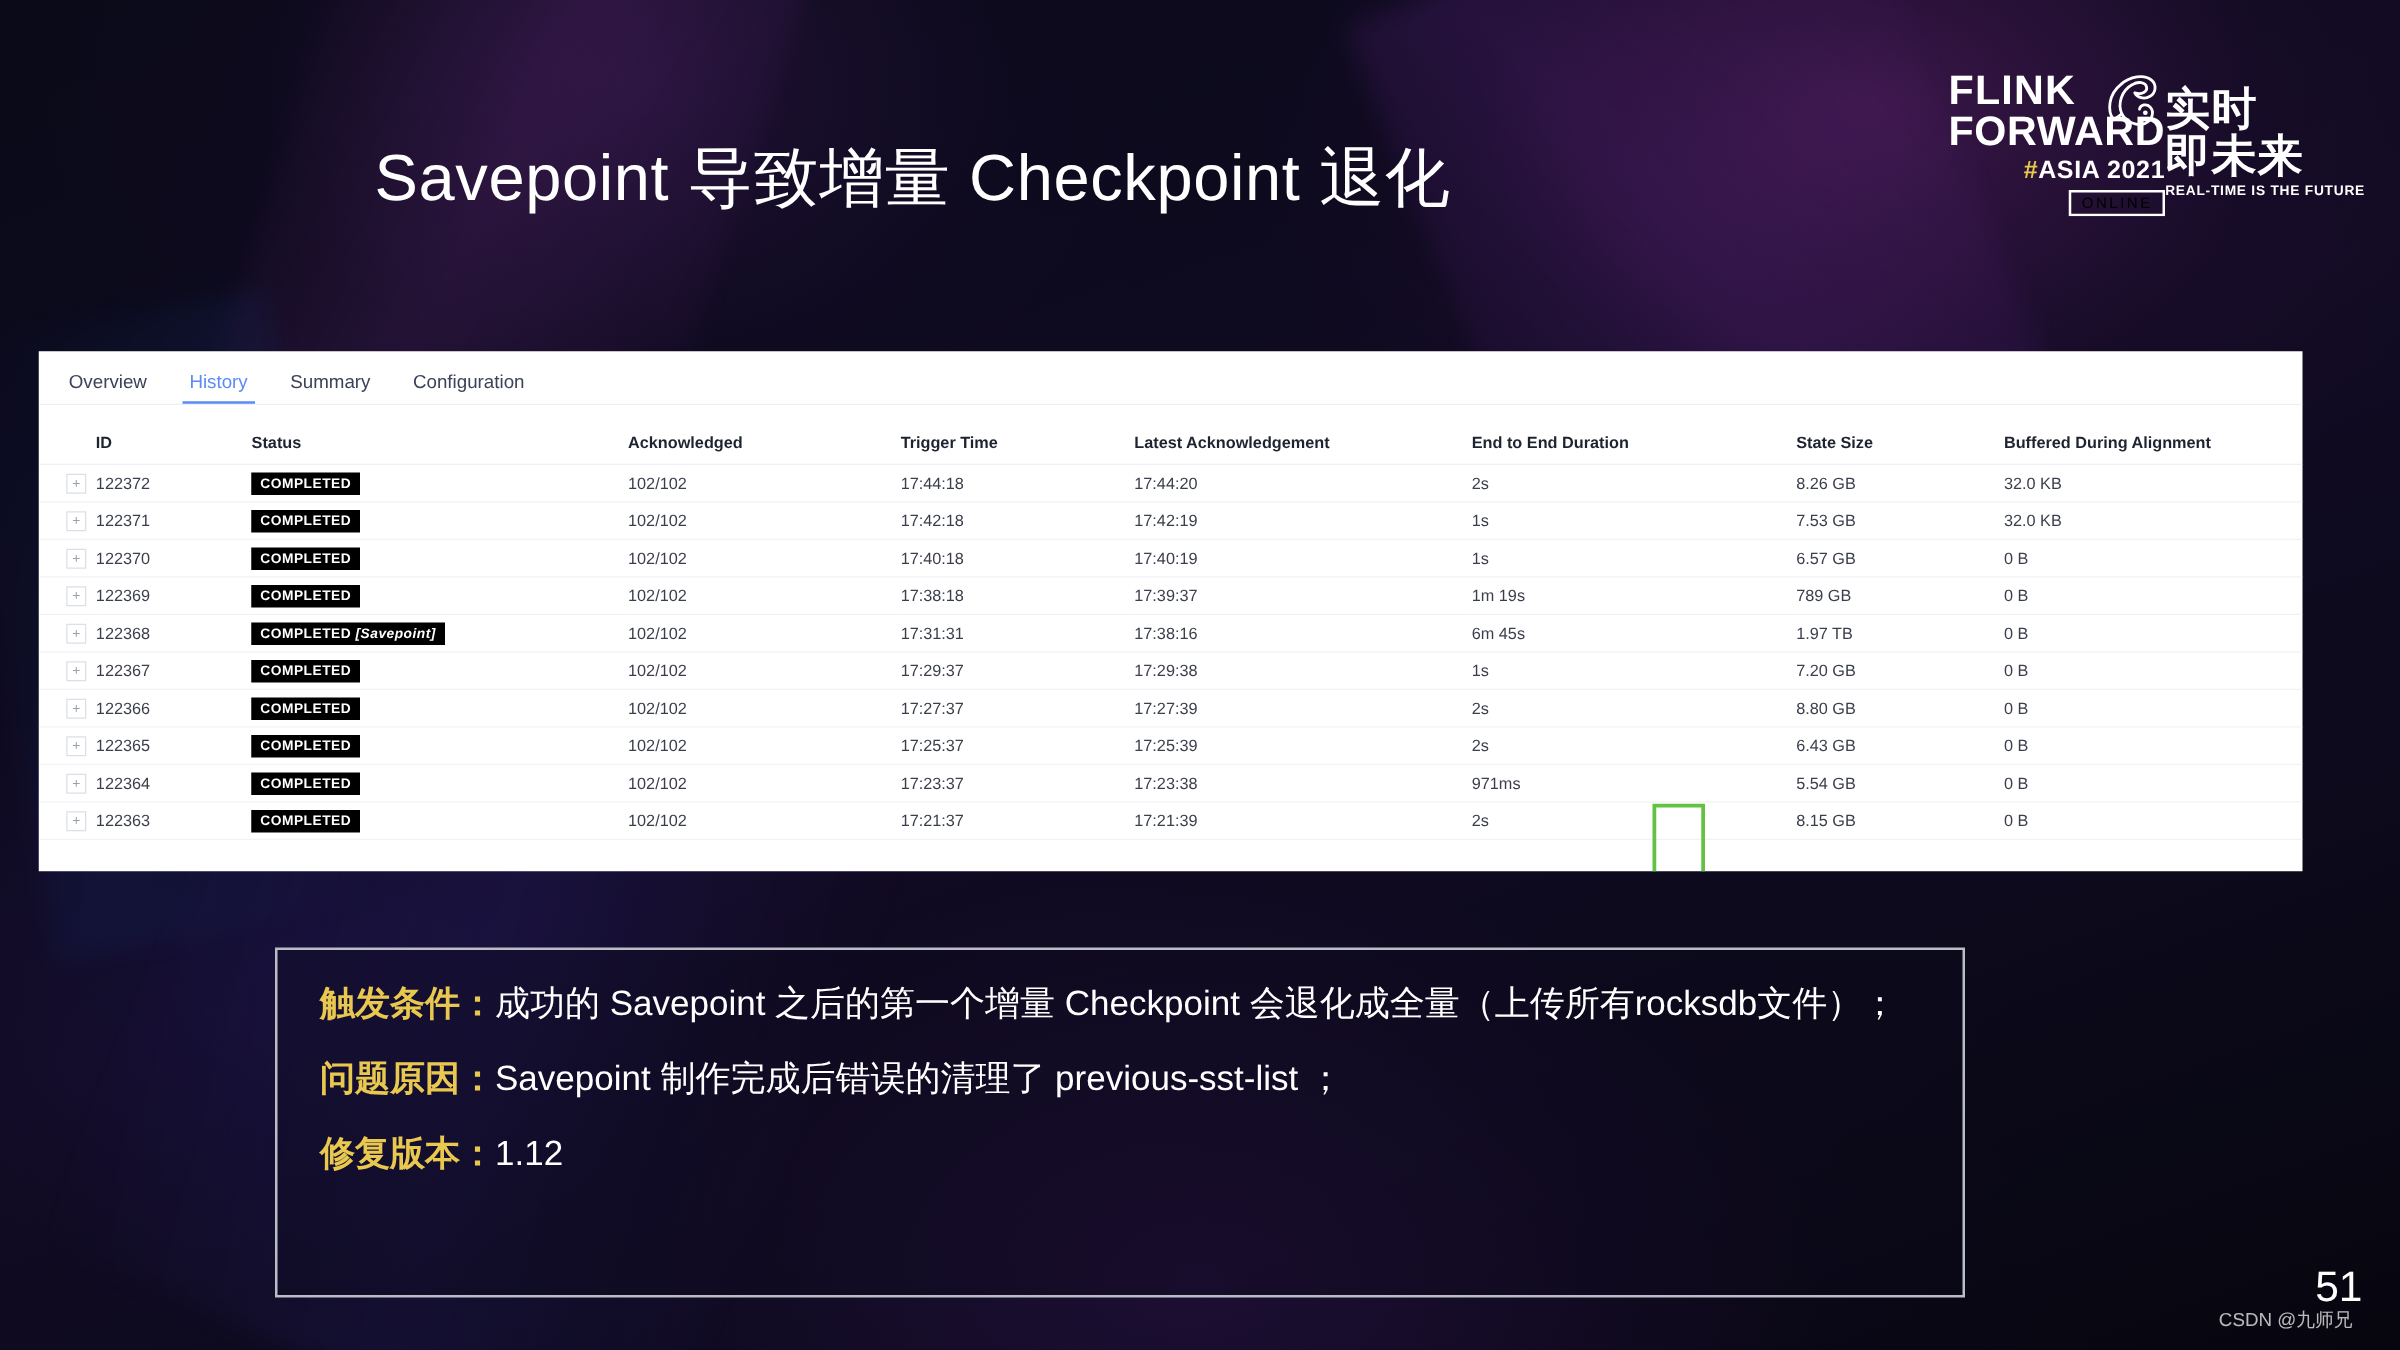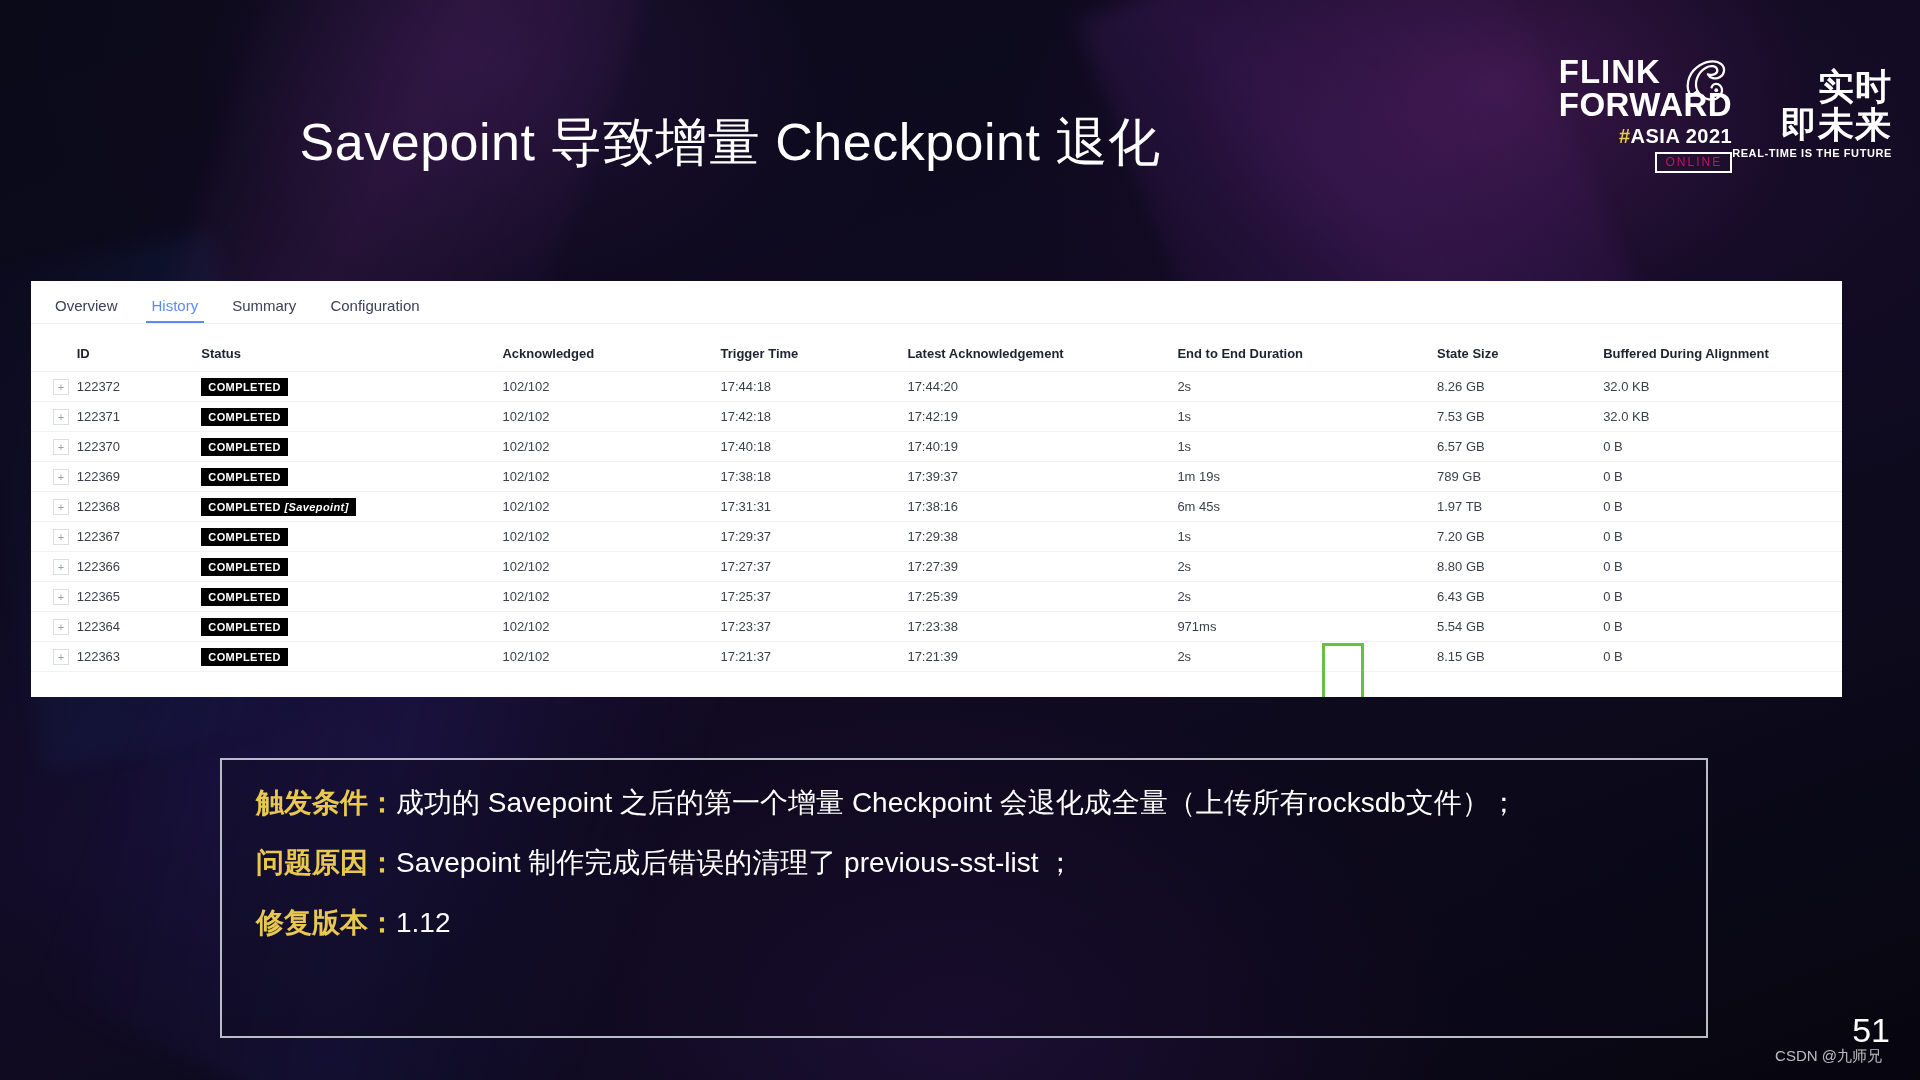--- a/index.html
+++ b/index.html
@@ -55,28 +55,28 @@
   .logo-block {
     position: absolute; top: 55px; right: 28px;
     display: flex; align-items: center; 
   }
   .ff-logo { position: relative; color:#fff; }
   .ff-line1 { font-size: 33px; font-weight: 700; letter-spacing: 1px; line-height: 1; }
   .ff-line2 { font-size: 33px; font-weight: 700; letter-spacing: .5px; line-height: 1.05; }
   .ff-sub   { font-size: 20px; font-weight: 600; text-align: right; margin-top: 2px; letter-spacing:.5px;}
   .ff-sub .hash { color: #e8c84e; }
   .ff-online {
-    display:inline-block; border:2px solid #fff; color:#be185d;
+    display:inline-block; border:2px solid #fff; color:#000000;
     font-size: 12px; letter-spacing: 2px; padding: 1px 8px 2px;
     margin-top: 4px; float: right;
   }
   .squirrel {
     position:absolute; top:-8px; right:-6px; width:66px; height:62px;
   }
-  .cn-logo { color:#fff; line-height: 1; text-align:right; }
+  .cn-logo { color:#fff; line-height: 1; text-align:left; }
   .cn-l1 { font-size: 36px; font-weight: 700; letter-spacing: 1px; }
   .cn-l2 { font-size: 36px; font-weight: 700; letter-spacing: 1px; margin-top: 2px;}
   .cn-tag { font-size: 11px; font-weight: 700; letter-spacing: .6px; margin-top: 5px; }
 
   
   .panel {
     position: absolute;
     left: 31px; top: 281px;
     width: 1811px; height: 416px;
     background: #ffffff;
@@ -133,21 +133,21 @@
   .badge .sp { font-style: italic; font-weight: 700; }
 
   
   .hl { position:absolute; pointer-events:none; }
   .hl-green { border: 3px solid #63c244; left: 1291px; top: 362px; width: 42px; height: 86px; }
 
   
   .notes {
     position: absolute;
     left: 220px; top: 758px;
-    width: 1488px; height: 280px;
+    width: 1352px; height: 280px;
     border: 2px solid #b9bdc6;
     background: rgba(14,10,28,0.30);
     padding: 24px 0 0 34px;
   }
   .note-row { margin-bottom: 22px; white-space: nowrap; }
   .note-row:last-child { margin-bottom: 0; }
   .k { color: #e8c84e; font-size: 28px; font-weight: 700; }
   .v { color: #ffffff; font-size: 28px; }
   .note-issue { padding-left: 26px; margin-top: 26px; }
   .note-issue .k { font-size: 27px; }

